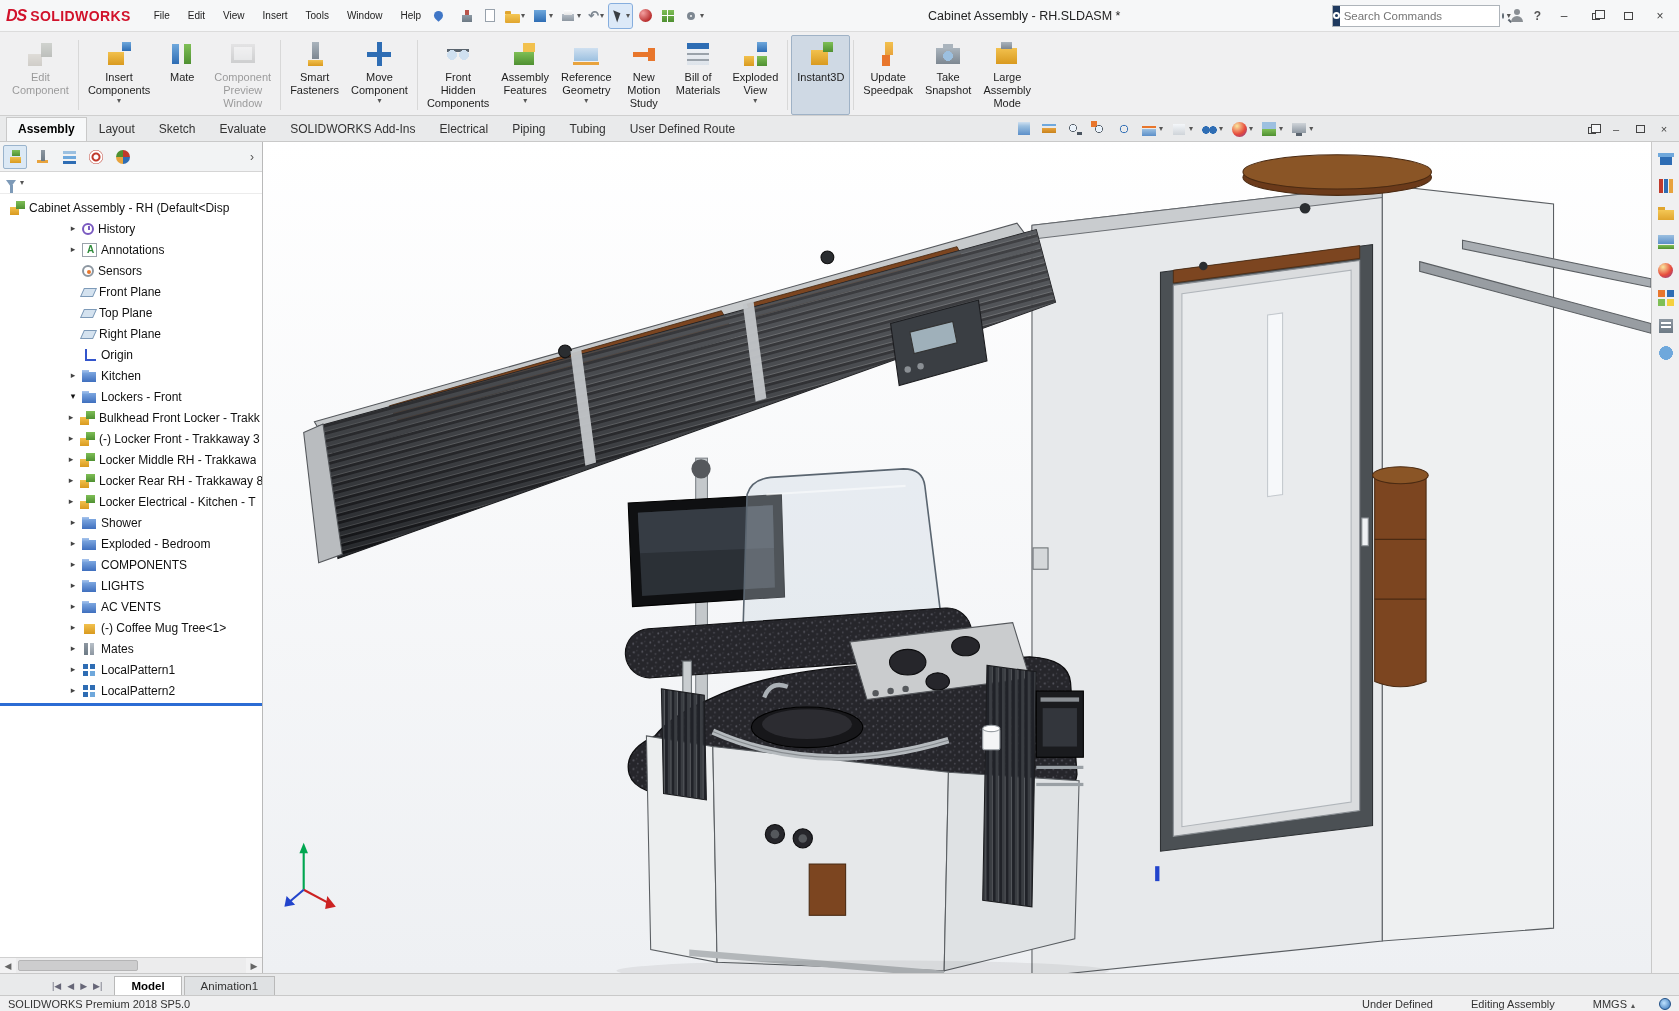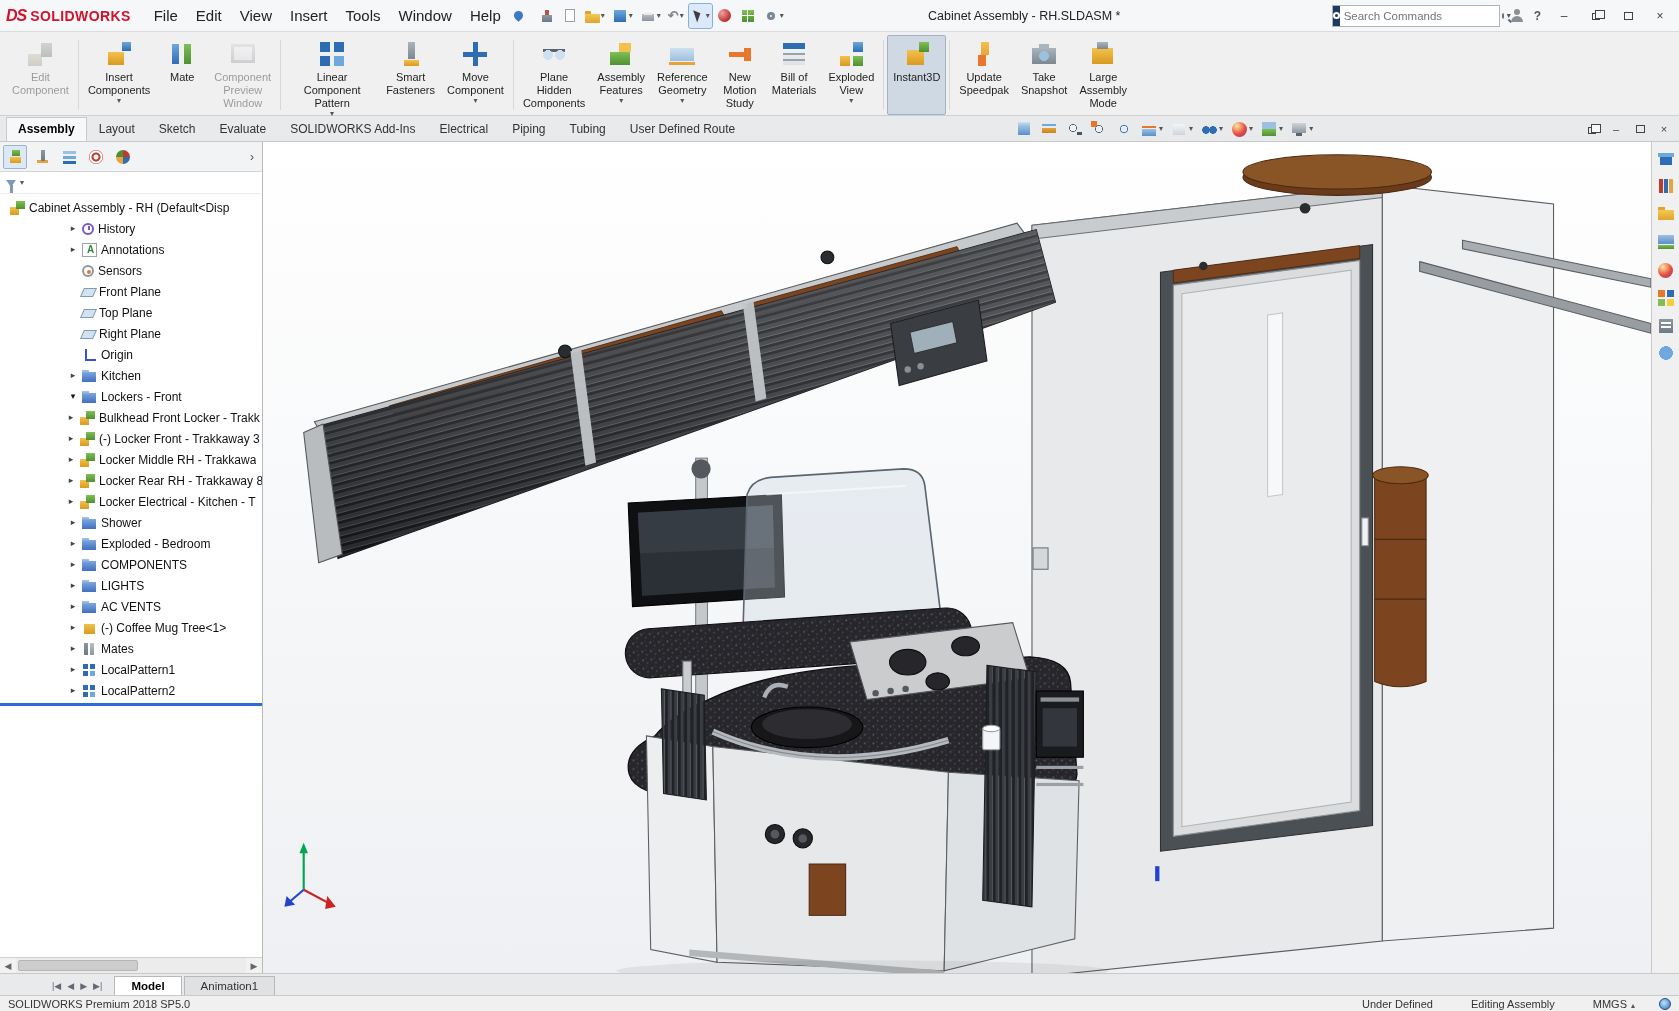--- a/index.html
+++ b/index.html
@@ -3,21 +3,21 @@
 <meta charset="utf-8">
 <style>
   *{box-sizing:border-box;margin:0;padding:0;user-select:none;}
   html,body{width:1679px;height:1011px;overflow:hidden;font-family:"Liberation Sans",sans-serif;font-size:12px;color:#1e1e1e;background:#f0f0f1;}
 
   
   #titlebar{height:32px;display:flex;align-items:center;background:#f6f7f8;border-bottom:1px solid #dcdcdc;padding:0 6px;position:relative;}
   .logo{display:flex;align-items:center;gap:4px;margin-right:14px;}
   .dsmark{color:#d1122b;font-weight:bold;font-style:italic;font-size:16px;letter-spacing:-1px;}
   .logo-text{color:#d1122b;font-weight:bold;font-size:14px;letter-spacing:.4px;}
-  .menu{padding:4px 9px;color:#222;font-size:15px;cursor:default;}
+  .menu{padding:4px 9px;color:#222;font-size:10px;cursor:default;}
   .pin{width:9px;height:9px;background:#3f76c6;border-radius:50% 50% 50% 0;transform:rotate(-45deg);margin:0 10px 0 4px;}
   .qa{display:flex;align-items:center;gap:3px;margin-left:4px;}
   .qi{height:24px;display:flex;align-items:center;justify-content:center;padding:0 2px;border-radius:2px;gap:1px;}
   .qi.active{background:#dce9f8;outline:1px solid #86aede;}
   .g{display:inline-block;background-repeat:no-repeat;width:16px;height:16px;}
   .g-home{background:linear-gradient(#b8534a,#b8534a) 6px 2px/4px 5px no-repeat,linear-gradient(#8d9aa5,#6d7a85) 3px 7px/10px 7px no-repeat;}
   .g-new{width:10px;height:13px;border:1px solid #98a2ac;background:#fff;margin:1px 3px;}
   .g-open{width:15px;height:9px;margin-top:5px;border-radius:1px;background:linear-gradient(#f4c755,#e0a52e);position:relative;}
   .g-open::before{content:"";position:absolute;top:-3px;left:0;width:6px;height:3px;background:#e0a52e;border-radius:1px 1px 0 0;}
   .g-save{width:12px;height:12px;margin:2px;background:linear-gradient(#6fa8dc,#2e6db4);}
@@ -261,40 +261,34 @@
       <span class="rl">Mate</span>
     </div>
   <div class="rbtn disabled">
       <span class="ri ri-preview"></span>
       <span class="rl">Component
 Preview
 Window</span>
     </div>
   <div class="sep"></div>
   <div class="rbtn">
-      <span class="ri ri-linpat"></span>
-      <span class="rl">Linear Component
-Pattern</span>
-      <span class="chev"></span>
-    </div>
-  <div class="rbtn">
       <span class="ri ri-fast"></span>
       <span class="rl">Smart
 Fasteners</span>
     </div>
   <div class="rbtn">
       <span class="ri ri-movec"></span>
       <span class="rl">Move
 Component</span>
       <span class="chev"></span>
     </div>
   <div class="sep"></div>
   <div class="rbtn">
       <span class="ri ri-showh"></span>
-      <span class="rl">Plane
+      <span class="rl">Front
 Hidden
 Components</span>
     </div>
   <div class="rbtn">
       <span class="ri ri-asmfeat"></span>
       <span class="rl">Assembly
 Features</span>
       <span class="chev"></span>
     </div>
   <div class="rbtn">

